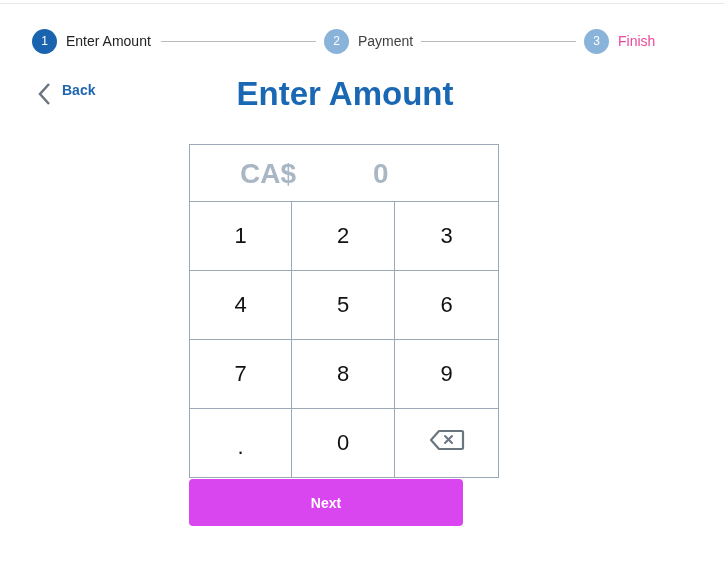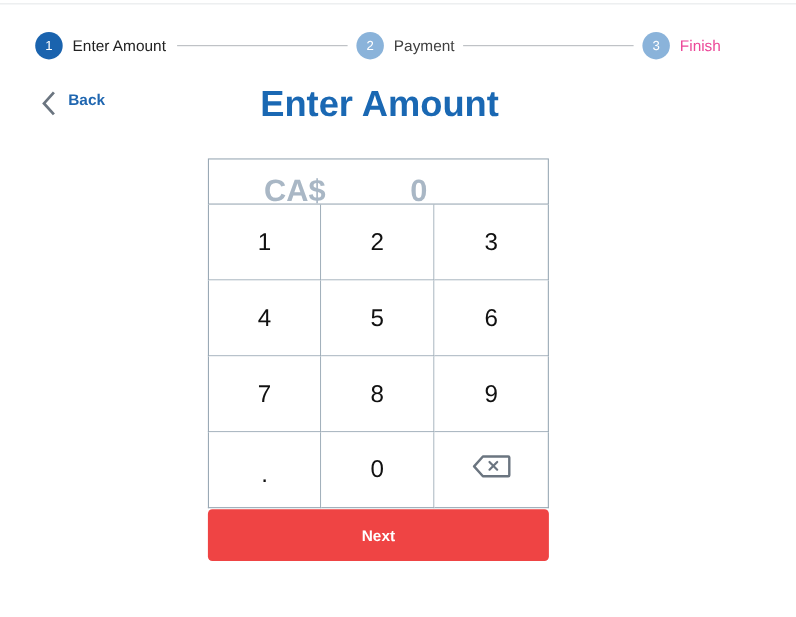--- a/index.html
+++ b/index.html
@@ -20,36 +20,36 @@
   .back { position: absolute; left: 36px; top: 82px; height: 24px; display: flex; cursor: pointer; }
   .back-label { color: #1f66b0; font-weight: bold; font-size: 14px; margin-left: 10px; }
 
   .title {
     position: absolute; left: 0; width: 690px; top: 74px; text-align: center;
     color: #1a68b3; font-weight: bold; font-size: 33px; line-height: 40px;
   }
 
   .pad { position: absolute; left: 189px; top: 144px; width: 310px; }
   .display {
-    height: 42px; border: 1px solid #9aa9b5; box-sizing: border-box; position: relative;
+    height: 58px; border: 1px solid #9aa9b5; box-sizing: border-box; position: relative;
   }
   .currency { position: absolute; left: 50px; top: 13px; color: #a9b7c5; font-weight: bold; font-size: 28px; }
   .amount { position: absolute; left: 183px; top: 13px; color: #a9b7c5; font-weight: bold; font-size: 28px; }
 
   .grid { display: grid; grid-template-columns: 103px 103px 104px; }
   .key {
     height: 69px; box-sizing: border-box; border-right: 1px solid #9aa9b5; border-bottom: 1px solid #9aa9b5;
     display: flex; align-items: center; justify-content: center; color: #111; font-size: 22px; cursor: pointer; background: #fff;
   }
   .key.first { border-left: 1px solid #9aa9b5; }
   .key.dot { font-size: 22px; padding-top: 8px; }
 
   .next {
-    margin-top: 1px; height: 47px; border-radius: 4px; background: #ef4444; color: #fff; font-weight: bold; font-size: 14px;
-    display: flex; align-items: center; justify-content: center; cursor: pointer; width: 310px;
+    margin-top: 1px; height: 47px; border-radius: 4px; background: #d946ef; color: #fff; font-weight: bold; font-size: 14px;
+    display: flex; align-items: center; justify-content: center; cursor: pointer; width: 274px;
   }
 </style>
 </head>
 <body>
 
 <div class="topline"></div>
 
 <div class="stepper">
   <div class="step-circle" style="left:0; background:#1a63ae;">1</div>
   <div class="step-label" style="left:34px; color:#222;">Enter Amount</div>

